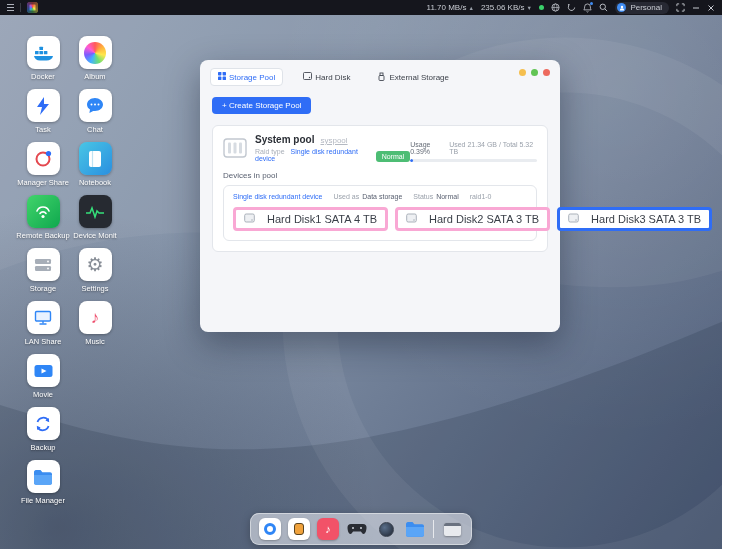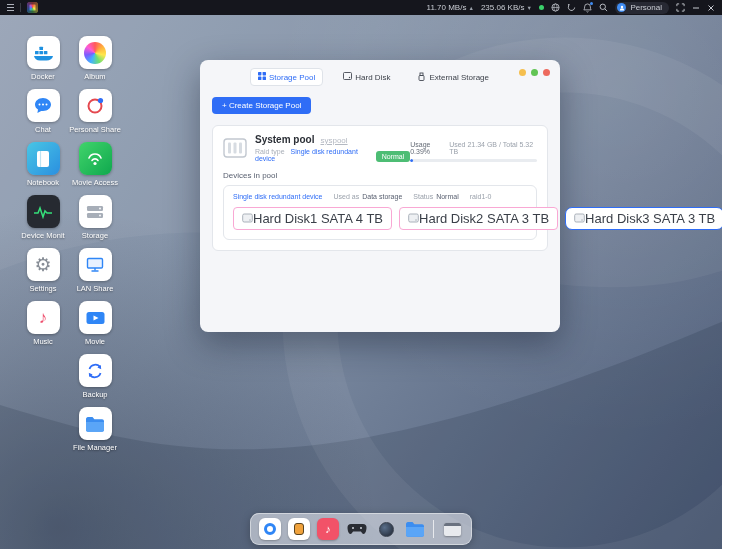--- a/index.html
+++ b/index.html
@@ -47,21 +47,21 @@
   .pinwheel { width:22px; height:22px; border-radius:50%;
               background:conic-gradient(#ff5a5a,#ffb13d,#ffe74c,#6fe06f,#41b1ff,#7a5cff,#ff5ad6,#ff5a5a); }
   .glyph-gear { font-size:19px; line-height:1; color:#878d96; }
   .glyph-note { font-size:17px; line-height:1; color:#ee4f6d; font-weight:bold; }
 
   
   .window { position:absolute; left:200px; top:45px; width:360px; height:272px; background:#f5f6f9;
             border-radius:8px; box-shadow:0 12px 34px rgba(15,22,40,.40); }
   .win-head { position:relative; padding:8px 10px 5px; display:flex; align-items:center; gap:13px; }
   .tab { display:flex; align-items:center; gap:3px; font-size:8px; color:#3a3f48; padding:3px 7px; }
-  .tab.active { background:#fff; border:1px solid #dfe3e9; border-radius:4px; color:#2f6df6;margin-left:40px; }
+  .tab.active { background:#fff; border:1px solid #dfe3e9; border-radius:4px; color:#2f6df6; }
   .lights { position:absolute; top:9px; right:10px; display:flex; gap:5px; }
   .light { width:7px; height:7px; border-radius:50%; }
   .light.y { background:#f5bf4f; } .light.g { background:#61c454; } .light.r { background:#ed6a5e; }
 
   .win-body { padding:3px 12px 10px; }
   .create-btn { display:inline-flex; align-items:center; background:#2f6df6; color:#fff; font-size:8px;
                 padding:4px 10px; border-radius:4px; border:none; margin:3px 0 2px; }
 
   .pool-card { margin-top:9px; background:#fff; border:1px solid #e3e6eb; border-radius:6px; padding:8px 10px 10px; }
   .pool-head { display:flex; align-items:flex-end; }
@@ -81,23 +81,23 @@
   .bar { margin-top:4px; height:3px; background:#e9ecf0; border-radius:2px; overflow:hidden; }
   .bar-fill { height:100%; width:3px; background:#2f6df6; border-radius:2px; }
 
   .devices-title { margin-top:9px; font-size:8px; color:#596070; }
   .devices-card { margin-top:5px; border:1px solid #e3e6eb; border-radius:6px; padding:7px 9px 9px; background:#fff; }
   .meta-row { display:flex; gap:11px; font-size:7px; align-items:center; }
   .meta-row .link { color:#2f6df6; }
   .meta-row .lbl { color:#9aa1ab; }
   .meta-row .val { color:#596070; margin-left:3px; }
   .chips { margin-top:7px; display:flex; gap:7px; }
-  .chip { display:flex; align-items:center; gap:0; border:1px solid #f9a8d4; border-radius:4px;
-          padding:3px 8px; background:#fff; font-size:13px; color:#3a3f48; white-space:nowrap; }
-  .chip.selected { border-color:#2f6df6;border-radius:7px; }
+  .chip { display:flex; align-items:center; gap:12px; border:3px solid #f9a8d4; border-radius:4px;
+          padding:3px 8px; background:#fff; font-size:11px; color:#3a3f48; white-space:nowrap; }
+  .chip.selected { border-color:#2f6df6; }
 
   
   .dock { position:absolute; left:50%; bottom:4px; transform:translateX(-50%); display:flex; align-items:center;
           gap:7px; padding:4px 8px; background:rgba(240,243,248,.55); border:1px solid rgba(255,255,255,.45);
           border-radius:9px; box-shadow:0 2px 8px rgba(0,0,0,.25); }
   .dock-item { width:22px; height:22px; border-radius:6px; display:flex; align-items:center; justify-content:center; }
   .dock-item.white { background:#fff; box-shadow:0 1px 2px rgba(0,0,0,.25); }
   .dock-item.red { background:#f25268; box-shadow:0 1px 2px rgba(0,0,0,.25); }
   .ring { width:12px; height:12px; border:3px solid #2f86f6; border-radius:50%; }
   .blob { width:10px; height:12px; background:#f0a23c; border-radius:3px; border:1.5px solid #5b4520; }
@@ -212,58 +212,66 @@
         <div class="app-label">Docker</div>
       </div>
       <div class="app">
         <div class="tile">
             <span class="pinwheel"></span>
           </div>
         <div class="app-label">Album</div>
       </div>
       <div class="app">
         <div class="tile">
+          <svg width="16" height="18" viewBox="0 0 16 18">
+              <polygon points="9,0 2,10 7,10 5,18 14,7 9,7" fill="#2f6df6"></polygon>
+            </svg>
+        </div>
+        <div class="app-label">Task</div>
+      </div>
+      <div class="app">
+        <div class="tile">
           <svg width="18" height="17" viewBox="0 0 18 17">
               <path d="M9 1C4.6 1 1 3.9 1 7.5c0 2.1 1.2 3.9 3 5.1L3.4 16l3.8-2.1c.6.1 1.2.2 1.8.2 4.4 0 8-2.9 8-6.5S13.4 1 9 1z" fill="#2f86f6"></path>
               <circle cx="5.5" cy="7.5" r="1" fill="#fff"></circle>
               <circle cx="9" cy="7.5" r="1" fill="#fff"></circle>
               <circle cx="12.5" cy="7.5" r="1" fill="#fff"></circle>
             </svg>
         </div>
         <div class="app-label">Chat</div>
       </div>
       <div class="app">
         <div class="tile">
           <svg width="18" height="18" viewBox="0 0 18 18">
               <circle cx="9" cy="9" r="6.5" fill="none" stroke="#e4484f" stroke-width="2"></circle>
               <circle cx="14.5" cy="3.5" r="2.6" fill="#2f6df6"></circle>
             </svg>
         </div>
-        <div class="app-label">Personal Share</div>
+        <div class="app-label">Manager Share</div>
       </div>
       <div class="app">
         <div class="tile cyan">
           <svg width="16" height="18" viewBox="0 0 16 18">
               <rect x="2" y="1" width="12" height="16" rx="2" fill="#fff"></rect>
               <line x1="5.5" y1="1" x2="5.5" y2="17" stroke="#bfe3f2" stroke-width="1.2"></line>
             </svg>
         </div>
         <div class="app-label">Notebook</div>
       </div>
       <div class="app">
         <div class="tile green">
           <svg width="18" height="16" viewBox="0 0 18 16">
               <g fill="none" stroke="#fff" stroke-width="1.6" stroke-linecap="round">
                 <path d="M3 7a6.5 6.5 0 0112 0"></path>
                 <path d="M6 9.5a3.6 3.6 0 016 0"></path>
               </g>
               <circle cx="9" cy="12.5" r="1.6" fill="#fff"></circle>
             </svg>
         </div>
-        <div class="app-label">Movie Access</div>
+        <div class="app-label">Remote Backup</div>
       </div>
       <div class="app">
         <div class="tile dark">
           <svg width="20" height="14" viewBox="0 0 20 14">
               <polyline points="1,8 5,8 7,3 10,12 12,6 14,8 19,8" fill="none" stroke="#35e07a" stroke-width="1.5"></polyline>
             </svg>
         </div>
         <div class="app-label">Device Monit</div>
       </div>
       <div class="app">

